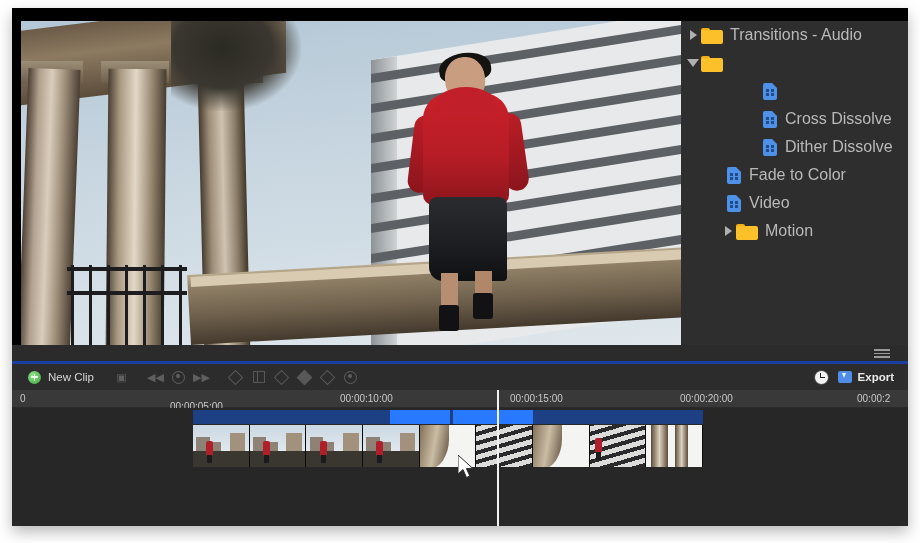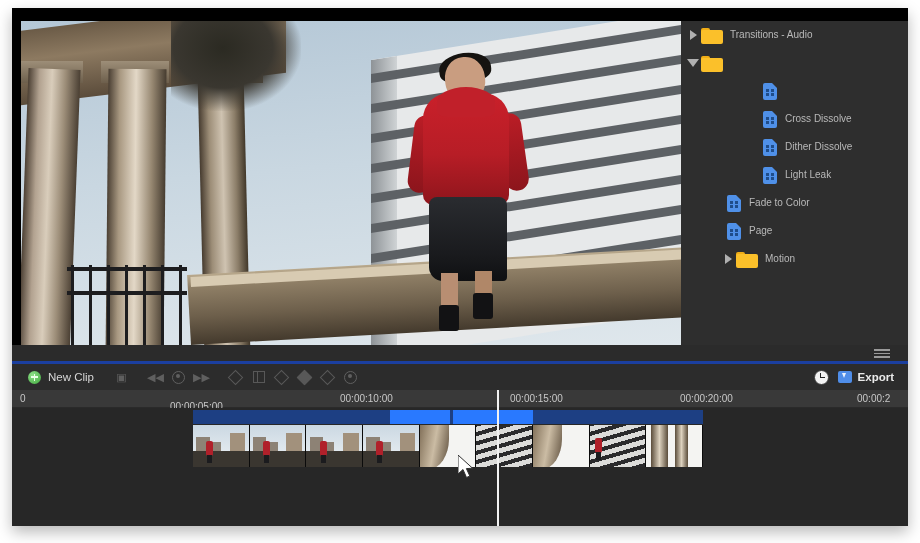--- a/index.html
+++ b/index.html
@@ -154,21 +154,21 @@
   .sockL { position: absolute; left: 26px; top: 248px; width: 20px; height: 26px; background: #121214; border-radius: 3px; }
   .sockR { position: absolute; left: 60px; top: 236px; width: 20px; height: 26px; background: #121214; border-radius: 3px; }
 
   
   #sidebar {
     position: absolute;
     left: 669px; top: 13px;
     width: 227px; height: 324px;
     background: #2e2e2e;
     overflow: hidden;
-    font-size: 10px;
+    font-size: 16px;
     color: #b9b9b9;
   }
   .tree-row {
     position: relative;
     height: 28px;
     display: flex;
     align-items: center;
     white-space: nowrap;
   }
   .twisty {
@@ -425,40 +425,33 @@
             </span>
             <span class="tree-label">Cross Dissolve</span>
           </div>
           <div class="tree-row" style="padding-left: 66px;">
             <span class="twisty"></span>
             <span class="file-ico">
               <i></i>
             </span>
             <span class="tree-label">Dither Dissolve</span>
           </div>
-          <div class="tree-row" style="padding-left: 66px;">
-            <span class="twisty"></span>
-            <span class="file-ico">
-              <i></i>
-            </span>
-            <span class="tree-label">Light Leak</span>
-          </div>
           <div class="tree-row" style="padding-left: 30px;">
             <span class="twisty"></span>
             <span class="file-ico">
               <i></i>
             </span>
             <span class="tree-label">Fade to Color</span>
           </div>
           <div class="tree-row" style="padding-left: 30px;">
             <span class="twisty"></span>
             <span class="file-ico">
               <i></i>
             </span>
-            <span class="tree-label">Page</span>
+            <span class="tree-label">Video</span>
           </div>
           <div class="tree-row" style="padding-left: 39px;">
             <span class="twisty">
               <i></i>
             </span>
             <span class="folder-ico"></span>
             <span class="tree-label">Motion</span>
           </div>
         </div>
     </div>

